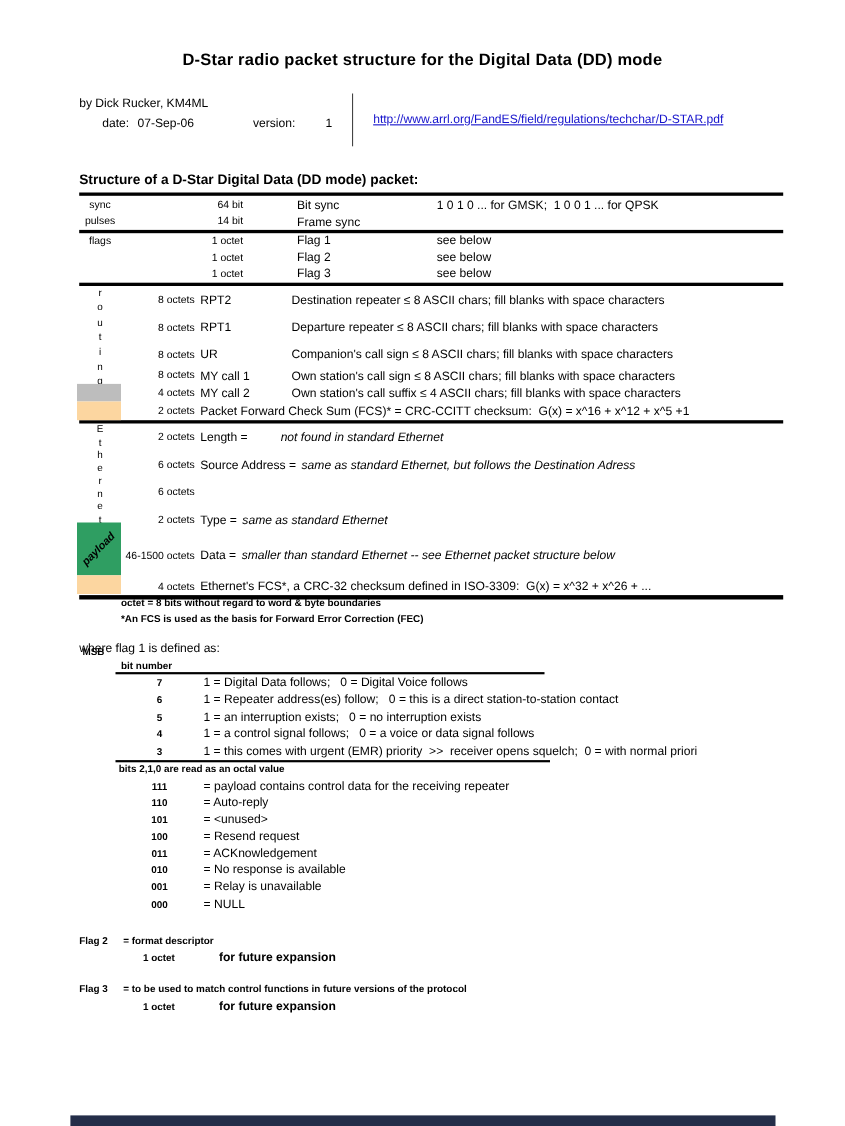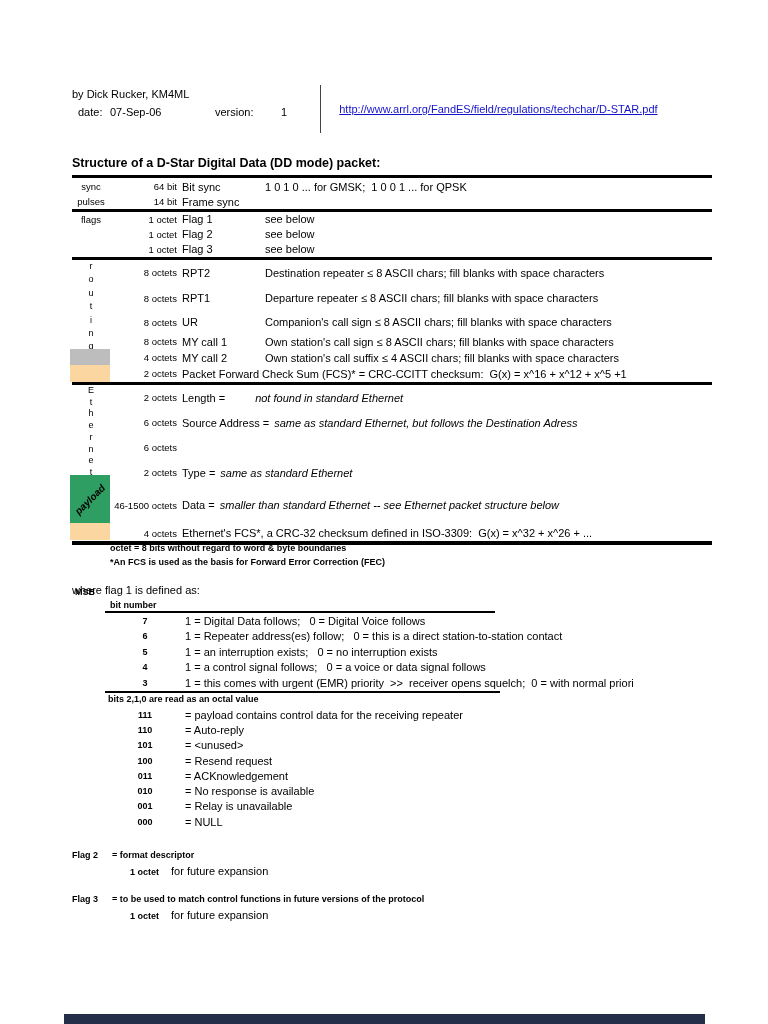--- a/index.html
+++ b/index.html
@@ -2,33 +2,33 @@
 <html><head>
 <meta charset="utf-8">
 <style>
   html,body{margin:0;padding:0;background:#fff;}
   .page{position:relative;width:768px;height:1024px;background:#ffffff;overflow:hidden;
         font-family:"Liberation Sans", sans-serif;color:#000;}
   
   .title{position:absolute;top:46px;left:0;width:768px;text-align:center;
          font-size:15px;font-weight:bold;letter-spacing:.2px;}
   .byline{position:absolute;left:72px;top:88px;font-size:11px;}
-  .meta span{position:absolute;top:106px;font-size:11px;white-space:nowrap;}
+  .meta span{position:absolute;top:106px;font-size:11px;white-space:nowrap;margin-left:15px;}
   .date-label{left:78px;} .date-value{left:110px;}
   .version-label{left:215px;} .version-value{left:281px;}
   .source{position:absolute;left:320px;top:85px;border-left:1.2px solid #444;
           padding-left:6px;font-size:11px;line-height:16px;white-space:pre;}
   .source a{text-decoration:underline;}
   
   .section-heading{position:absolute;left:72px;top:156px;font-size:12.5px;font-weight:bold;}
   .heading-line{position:absolute;left:72px;top:175px;width:640px;height:2.5px;background:#000;}
   
   .ptable{position:absolute;left:72px;top:179px;width:640px;}
   .prow{display:flex;align-items:center;}
-  .row-sync,.row-flags{height:15px;}
+  .row-sync,.row-flags{height:15px;gap:44px;}
   [data-group="routing"] .prow:nth-child(1){height:26px;}
   [data-group="routing"] .prow:nth-child(2){height:25px;}
   [data-group="routing"] .prow:nth-child(3){height:23px;}
   [data-group="routing"] .prow:nth-child(4){height:16px;}
   [data-group="routing"] .prow:nth-child(5){height:16px;}
   [data-group="routing"] .prow:nth-child(6){height:16px;}
   .row-ethernet{height:25px;}
   [data-group="payload"] .prow:nth-child(1){height:40px;}
   [data-group="payload"] .prow:nth-child(2){height:16px;}
   .c-side{flex:none;width:38px;text-align:center;font-size:9.5px;}
@@ -67,29 +67,30 @@
   .f1-octal{position:absolute;left:112px;top:707px;}
   .oct-row{height:15.3px;display:flex;align-items:center;}
   .oct-code{flex:none;width:66px;text-align:center;font-size:9px;font-weight:bold;}
   .oct-desc{margin-left:7px;font-size:11px;white-space:pre;}
   
   .flagdef{position:absolute;left:72px;font-size:9px;font-weight:bold;white-space:nowrap;}
   .flag2{top:850px;} .flag3{top:894px;}
   .flagdef .def{margin-left:14px;}
   .flagdef .line2{margin-top:5px;}
   .flagdef .fsize{margin-left:58px;}
-  .flagdef .fnote{margin-left:12px;font-size:11px;font-weight:normal;}
+  .flagdef .fnote{margin-left:40px;font-size:11px;font-weight:bold;}
   
   .bottom-bar{position:absolute;left:64px;top:1014px;width:641px;height:10px;}
 </style>
 </head>
 <body>
 
 <div class="page">
 
+  <div class="title">D-Star radio packet structure for the Digital Data (DD) mode</div>
   <div class="byline">by Dick Rucker, KM4ML</div>
   <div class="meta">
     <span class="date-label">date:</span>
     <span class="date-value">07-Sep-06</span>
     <span class="version-label">version:</span>
     <span class="version-value">1</span>
   </div>
   <div class="source">
     <a href="#" class="source-link" style="color: rgb(21, 18, 204);">http://www.arrl.org/FandES/field/regulations/techchar/D-STAR.pdf</a>
   </div>

